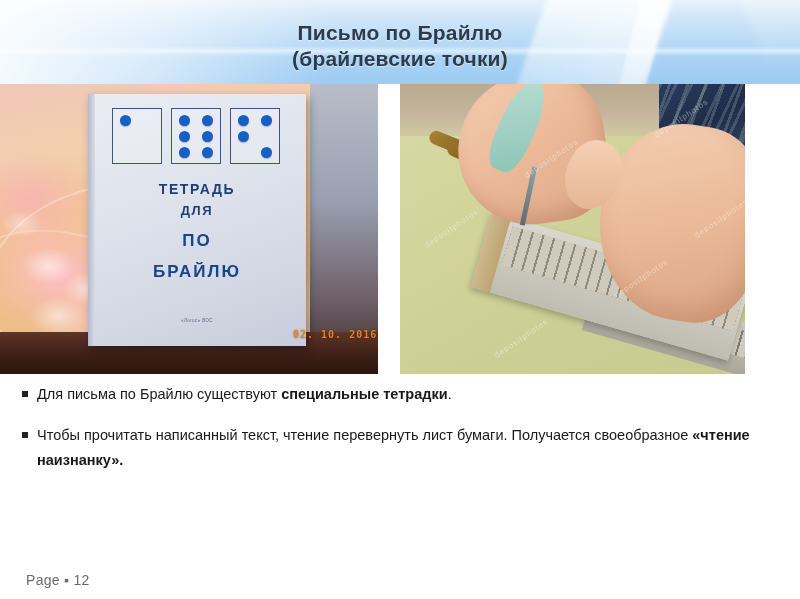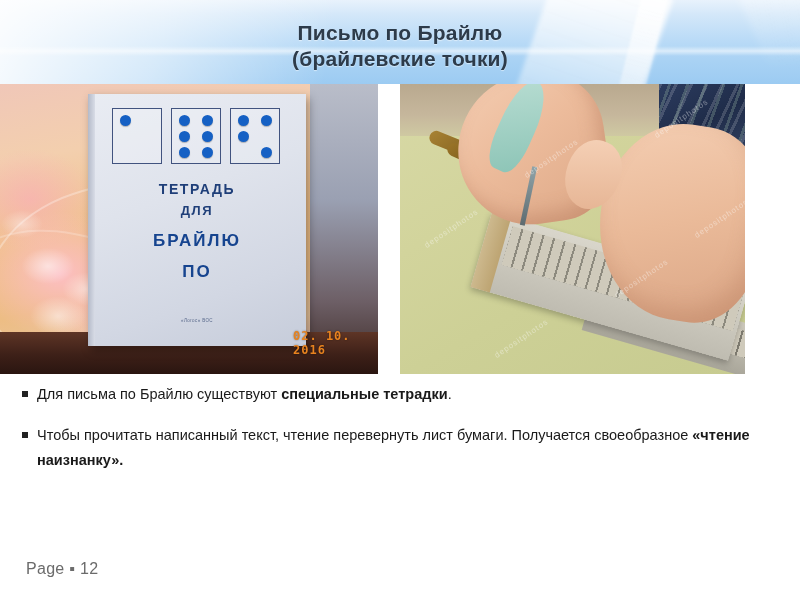--- a/index.html
+++ b/index.html
@@ -115,23 +115,24 @@
   .nb-l1{font-size:14px;line-height:22px;}
   .nb-l2{font-size:13px;line-height:22px;}
   .nb-l3{font-size:13px;line-height:22px;}
   .nb-big{font-size:17px;line-height:25px;color:#16448f;letter-spacing:2px;margin-top:6px;}
   .nb-pub{
     position:absolute;left:0;top:224px;width:218px;text-align:center;
     font-size:4.5px;color:#5a6a8c;letter-spacing:.4px;
   }
   .datestamp{
     position:absolute;left:293px;top:245px;
-    color:#e8831f;font-size:12px;font-weight:bold;letter-spacing:1px;
+    color:#e8831f;font-size:10px;font-weight:bold;letter-spacing:1px;
     font-family:"DejaVu Sans Mono","Liberation Mono",monospace;
     text-shadow:0 0 2px rgba(0,0,0,.45);
+    text-align:center;
   }
 
   
   .photo-gap{position:absolute;left:378px;top:0;width:22px;height:290px;background:#fff;}
 
   
   .photo-right{
     position:absolute;left:400px;top:0;width:345px;height:290px;overflow:hidden;
     background:linear-gradient(150deg,#d8d9a6 0%,#d2d49c 35%,#cdd096 60%,#c7cb90 100%);
   }
@@ -229,22 +230,22 @@
     width:6px;height:6px;background:#222;flex:none;
     margin:9px 9px 0 0;
   }
   .bullet-txt{flex:1;}
   .plain-row{padding:0 26px 0 14px;}
   .p-spacer{height:7px;}
   b{font-weight:bold;}
 
   
   .footer{
-    position:absolute;left:26px;top:560px;
-    color:#6b6b6b;font-size:16px;letter-spacing:.3px;
+    position:absolute;left:26px;top:572px;
+    color:#6b6b6b;font-size:14px;letter-spacing:.3px;
   }
 </style>
 </head>
 <body>
 
 <div class="slide">
 
   <div class="header">
     <div class="hdr-wash"></div>
     <div class="hdr-beam1"></div>
@@ -285,22 +286,22 @@
             <span class="dot p1"></span>
             <span class="dot p2"></span>
             <span class="dot p4"></span>
             <span class="dot p6"></span>
           </div>
         </div>
 
         <div class="nb-text">
           <div class="nb-l1">ТЕТРАДЬ</div>
           <div class="nb-l2">ДЛЯ</div>
+          <div class="nb-big">ПО</div>
           <div class="nb-big">БРАЙЛЮ</div>
-          <div class="nb-big">ПО</div>
         </div>
         <div class="nb-pub">«Логос» ВОС</div>
       </div>
 
       <div class="datestamp">02. 10. 2016</div>
     </div>
 
     <div class="photo-gap"></div>
 
     <div class="photo-right">

